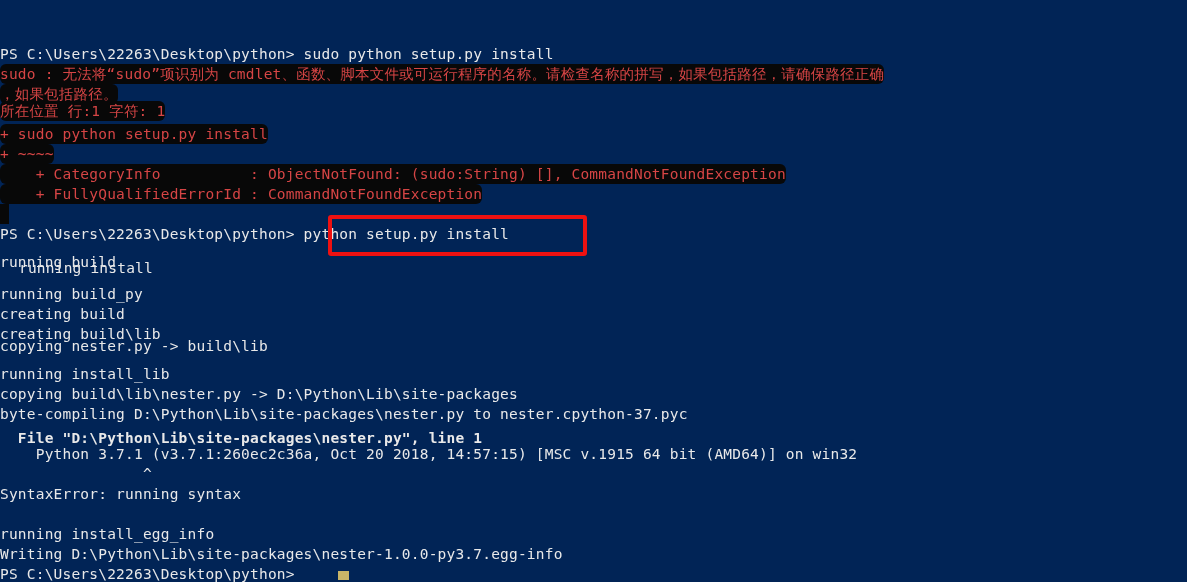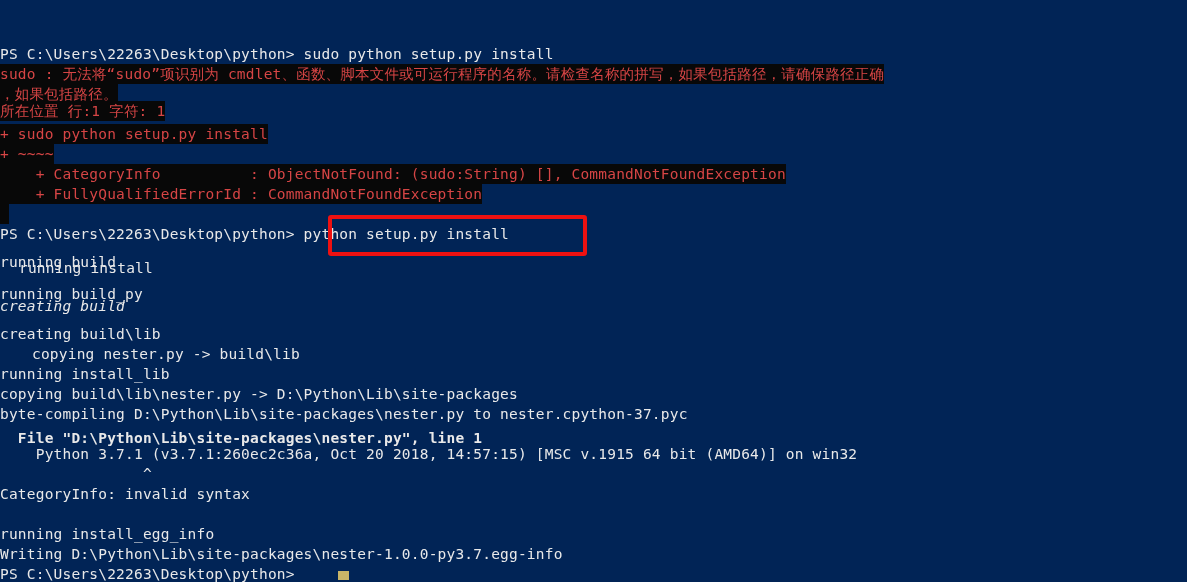--- a/index.html
+++ b/index.html
@@ -34,20 +34,21 @@
     white-space: pre;
   }
   
   .out {
     color: #e9e9e9;
   }
   
   .err .txt {
     color: #d64545;
     background: #080808;
+    border-radius: 6px;
   }
   .err-blank .txt {
     background: #080808;
     color: transparent;
   }
   
   #line-0 {
     top: -4px;
   }
   
@@ -88,30 +89,30 @@
       <div class="line err" id="line-3" style="top: 53px;"><span class="txt">所在位置 行:1 字符: 1</span></div>
       <div class="line err" id="line-4" style="top: 76px;"><span class="txt">+ sudo python setup.py install</span></div>
       <div class="line err squig" id="line-5" style="top: 96px;"><span class="txt">+ ~~~~</span></div>
       <div class="line err" id="line-6" style="top: 116px;"><span class="txt">    + CategoryInfo          : ObjectNotFound: (sudo:String) [], CommandNotFoundException</span></div>
       <div class="line err" id="line-7" style="top: 136px;"><span class="txt">    + FullyQualifiedErrorId : CommandNotFoundException</span></div>
       <div class="line err-blank" id="line-8" style="top: 156px;"><span class="txt"> </span></div>
       <div class="line out" id="line-9" style="top: 176px;"><span class="txt">PS C:\Users\22263\Desktop\python&gt; python setup.py install</span></div>
       <div class="line out" id="line-10" style="top: 210px; padding-left: 19px;"><span class="txt">running install</span></div>
       <div class="line out" id="line-11" style="top: 204px;"><span class="txt">running build</span></div>
       <div class="line out" id="line-12" style="top: 236px;"><span class="txt">running build_py</span></div>
-      <div class="line out" id="line-13" style="top: 248px; font-style: italic;"><span class="txt">creating build</span></div>
+      <div class="line out" id="line-13" style="top: 256px;"><span class="txt">creating build</span></div>
       <div class="line out" id="line-14" style="top: 276px;"><span class="txt">creating build\lib</span></div>
-      <div class="line out" id="line-15" style="top: 296px; padding-left: 32px;"><span class="txt">copying nester.py -&gt; build\lib</span></div>
+      <div class="line out" id="line-15" style="top: 288px;"><span class="txt">copying nester.py -&gt; build\lib</span></div>
       <div class="line out" id="line-16" style="top: 316px;"><span class="txt">running install_lib</span></div>
       <div class="line out" id="line-17" style="top: 336px;"><span class="txt">copying build\lib\nester.py -&gt; D:\Python\Lib\site-packages</span></div>
       <div class="line out" id="line-18" style="top: 356px;"><span class="txt">byte-compiling D:\Python\Lib\site-packages\nester.py to nester.cpython-37.pyc</span></div>
       <div class="line out" id="line-19" style="top: 380px; font-weight: bold;"><span class="txt">  File "D:\Python\Lib\site-packages\nester.py", line 1</span></div>
       <div class="line out" id="line-20" style="top: 396px;"><span class="txt">    Python 3.7.1 (v3.7.1:260ec2c36a, Oct 20 2018, 14:57:15) [MSC v.1915 64 bit (AMD64)] on win32</span></div>
       <div class="line out" id="line-21" style="top: 416px;"><span class="txt">                ^</span></div>
-      <div class="line out" id="line-22" style="top: 436px;"><span class="txt">CategoryInfo: invalid syntax</span></div>
+      <div class="line out" id="line-22" style="top: 436px;"><span class="txt">SyntaxError: running syntax</span></div>
       <div class="line out" id="line-23" style="top: 456px;"><span class="txt"></span></div>
       <div class="line out" id="line-24" style="top: 476px; text-decoration: underline;"><span class="txt">running install_egg_info</span></div>
       <div class="line out" id="line-25" style="top: 496px;"><span class="txt">Writing D:\Python\Lib\site-packages\nester-1.0.0-py3.7.egg-info</span></div>
       <div class="line out" id="line-26" style="top: 516px;"><span class="txt">PS C:\Users\22263\Desktop\python&gt; </span></div>
     </div>
 
   <div id="annotation-box" style="left: 328px; top: 167px; width: 259px; height: 41px; border-color: rgb(238, 17, 17);"></div>
 
   <div id="cursor" style="left: 338px; top: 523px; width: 11px; height: 9px; background: rgb(200, 181, 104);"></div>
 

